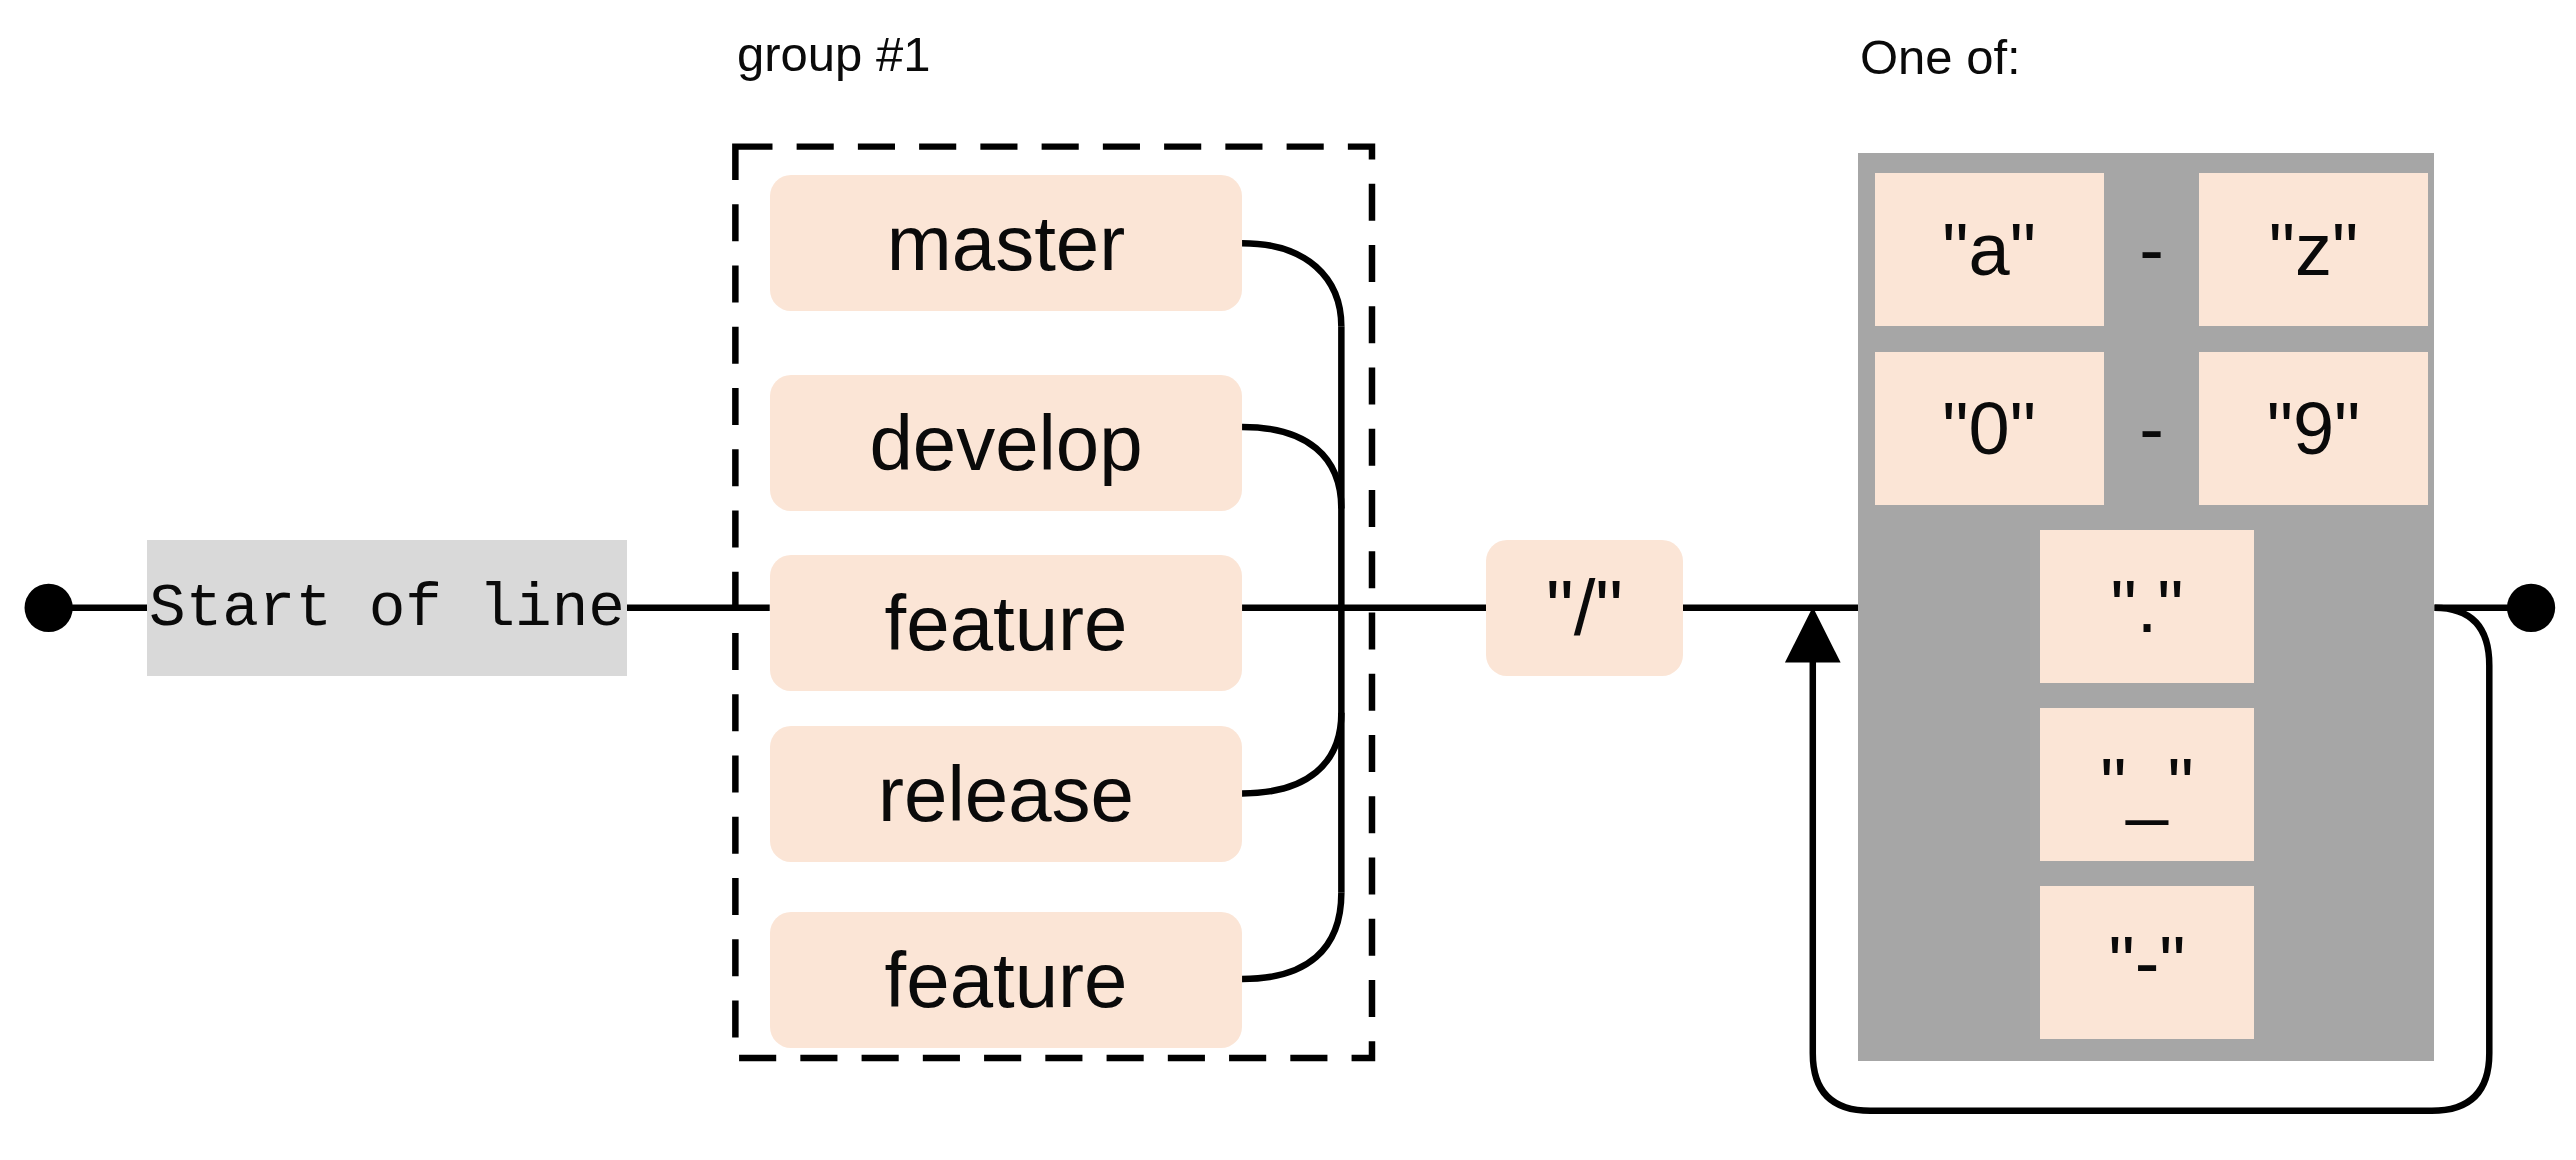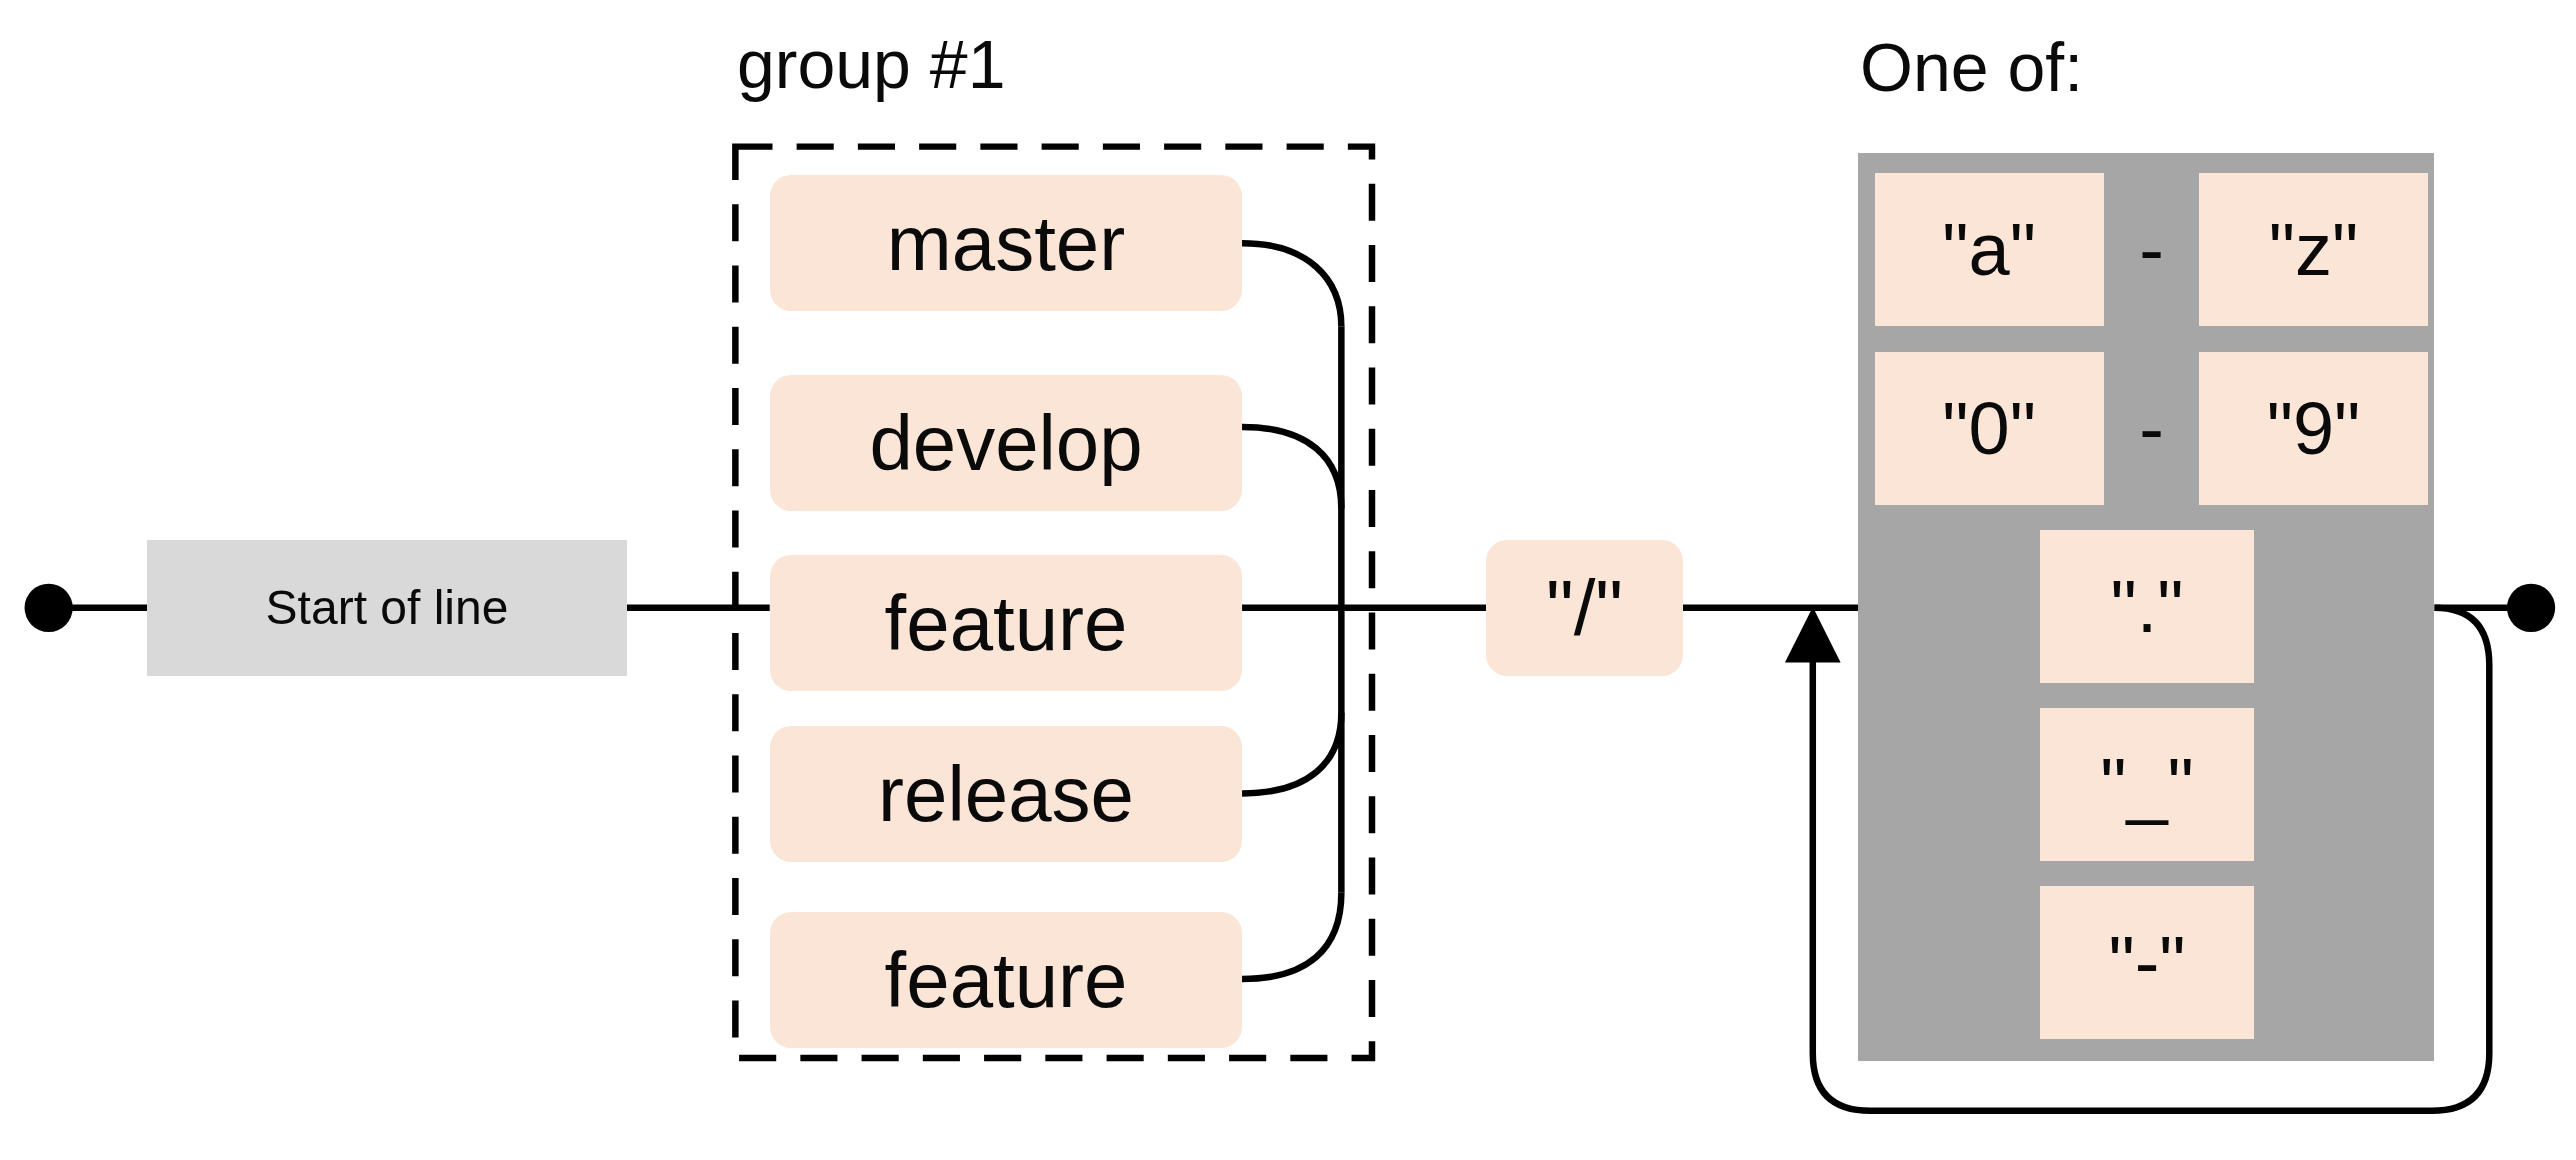--- a/index.html
+++ b/index.html
@@ -16,23 +16,23 @@
   #wires .dot{fill:var(--line,#000);stroke:none;}
   #wires .dashed{stroke:var(--line,#000);stroke-width:7;fill:none;stroke-dasharray:40 26;}
   #wires .head{fill:var(--line,#000);stroke:none;}
 
   .node{
     position:absolute;
     display:flex;align-items:center;justify-content:center;
     font-size:78px;line-height:1;white-space:nowrap;
   }
   .literal{background:var(--literal_bg,#fbe5d6);border-radius:21px;}
-  .startnode{background:var(--start_bg,#d9d9d9);font-size:48px;}
+  .startnode{background:var(--start_bg,#d9d9d9);font-size:61px;font-family:Liberation Mono, monospace;}
   .heading{
-    position:absolute;font-size:68px;line-height:1;white-space:nowrap;color:#0a0a0a;
+    position:absolute;font-size:49px;line-height:1;white-space:nowrap;color:#0a0a0a;
   }
   .charclass{
     position:absolute;left:1858px;top:153px;width:576px;height:908px;
     background:var(--charclass_bg,#a6a6a6);
   }
   .cc-box{
     position:absolute;display:flex;align-items:center;justify-content:center;
     background:var(--literal_bg,#fbe5d6);font-size:74px;line-height:1;white-space:nowrap;
   }
   .cc-sep{

